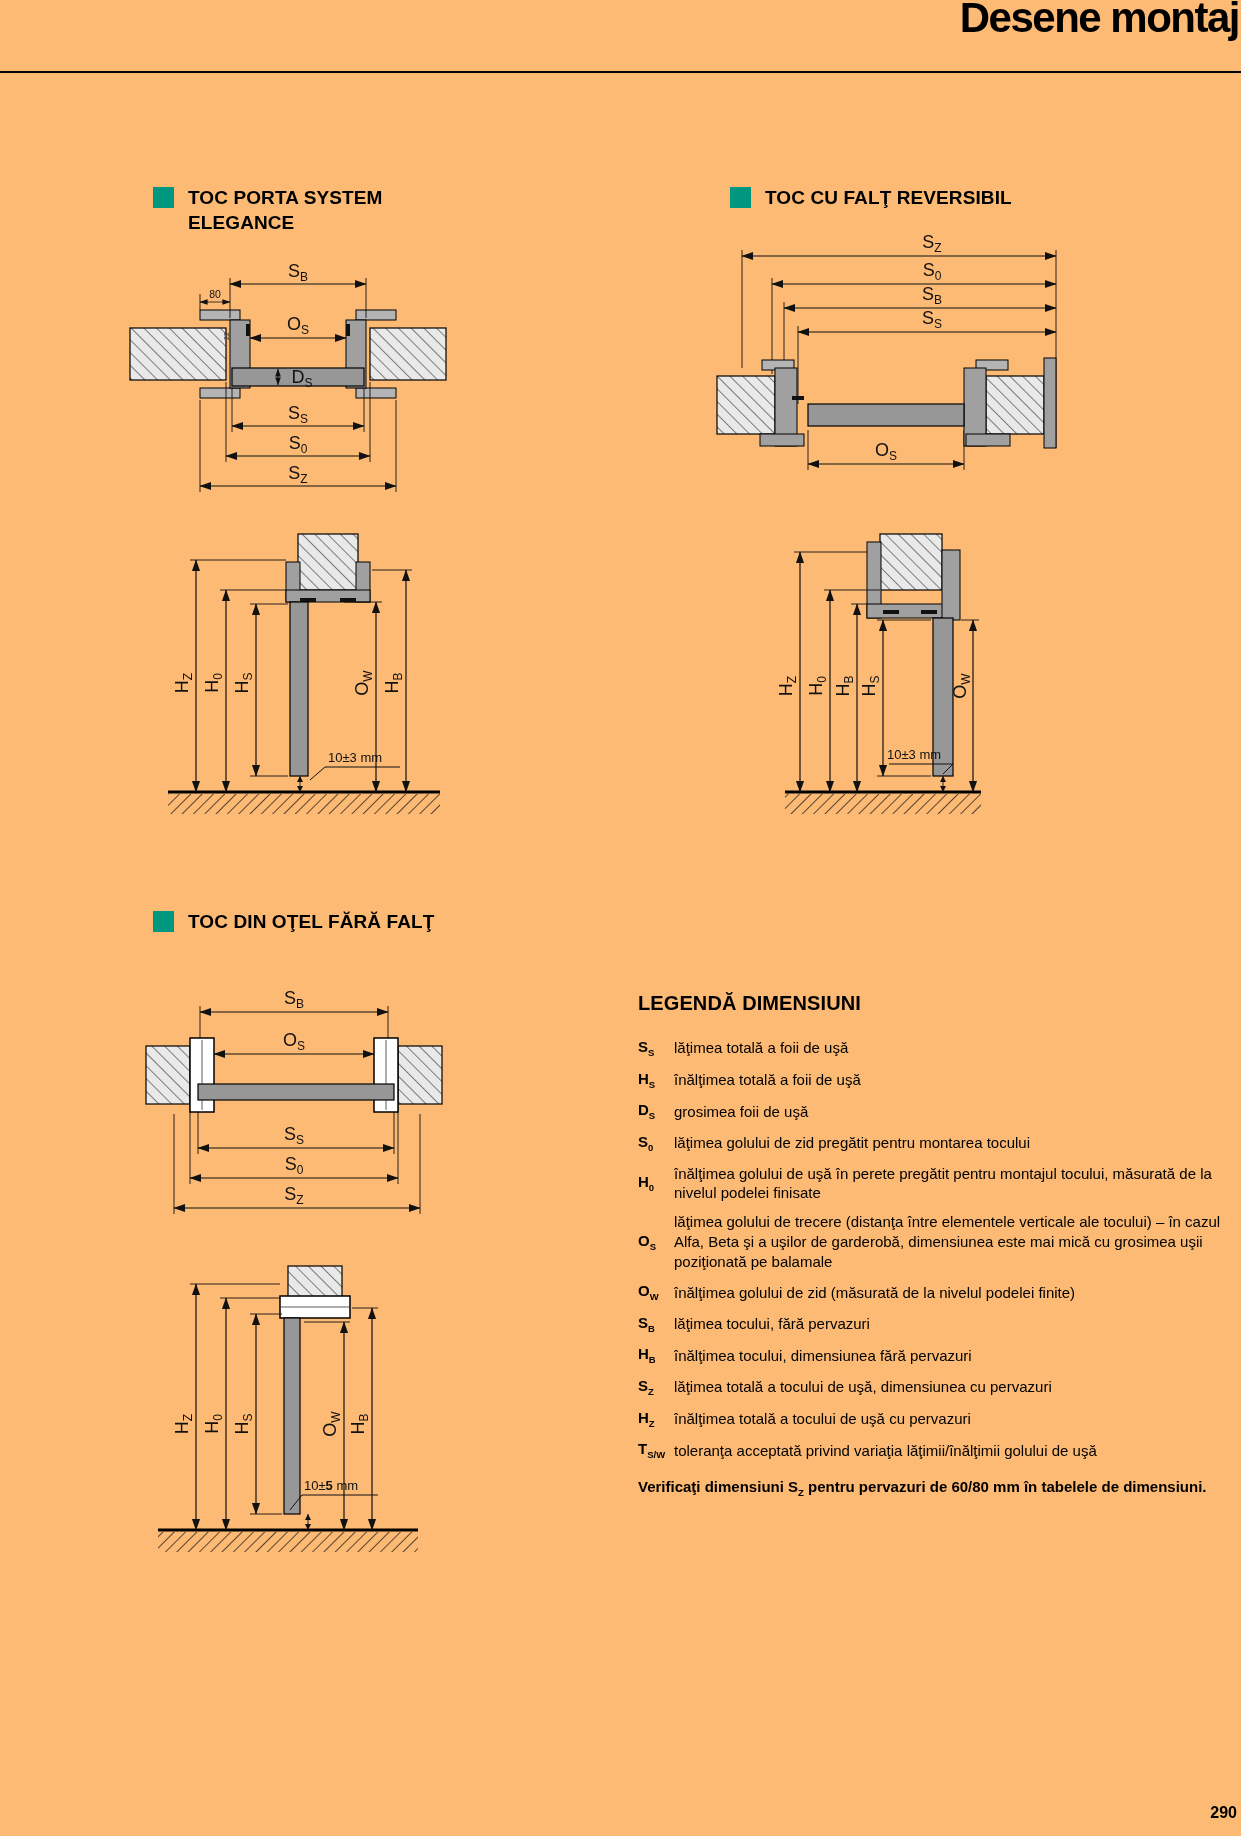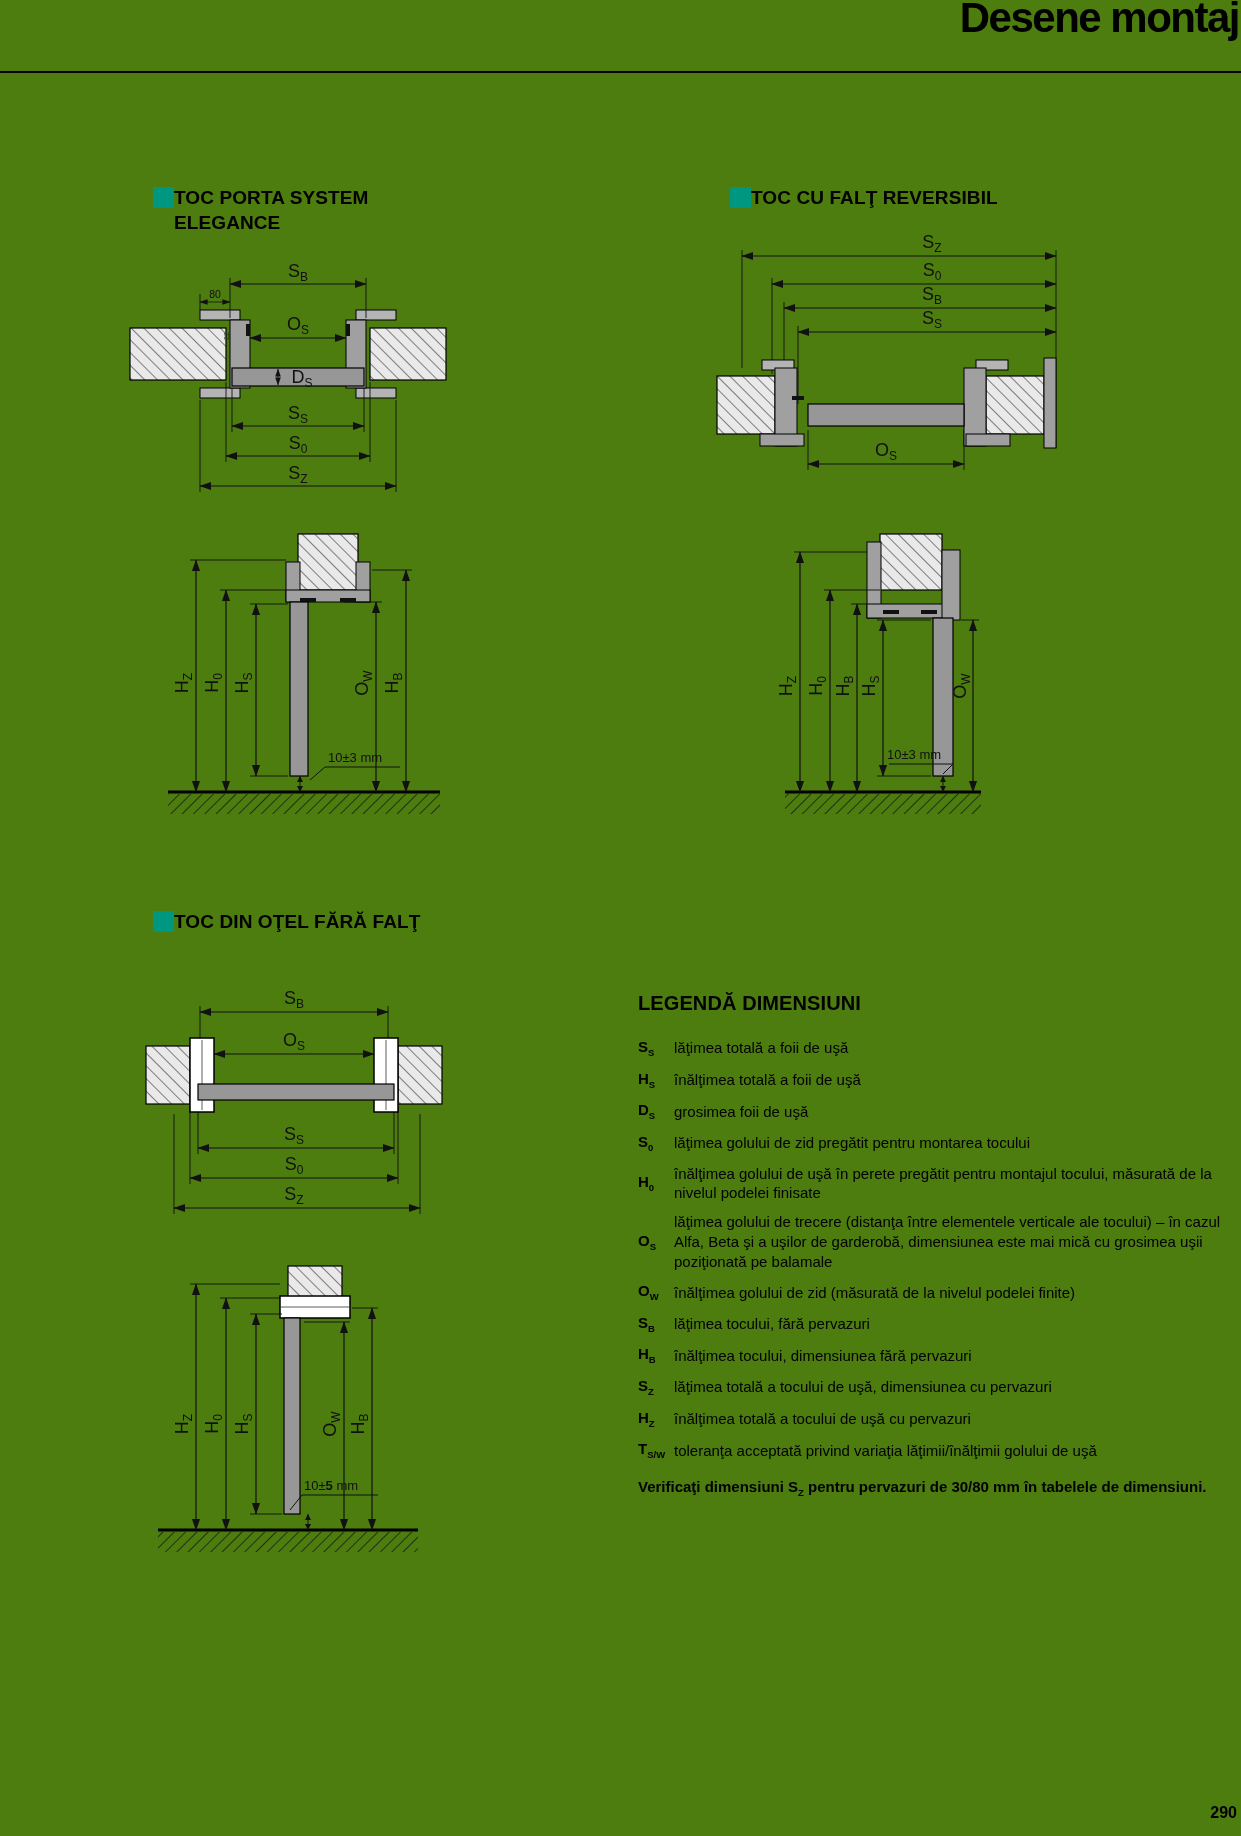--- a/index.html
+++ b/index.html
@@ -1,21 +1,21 @@
 <!DOCTYPE html>
 <html><head>
 <meta charset="utf-8">
 <style>
   *{margin:0;padding:0;box-sizing:border-box}
   html,body{background:#fff}
-  .page{position:relative;width:1241px;height:1836px;background:#4d7c0f;
+  .page{position:relative;width:1241px;height:1836px;background:#fdba74;
         font-family:"Liberation Sans",sans-serif;color:#000;overflow:hidden}
   .title{position:absolute;top:-6px;right:2px;font-size:42px;font-weight:700;letter-spacing:-1.5px}
   .rule{position:absolute;left:0;right:0;top:71px;height:2px;background:#000}
-  .sec{position:absolute;display:flex;align-items:flex-start}
+  .sec{position:absolute;display:flex;gap:14px;align-items:flex-start}
   .sq{width:21px;height:21px;flex:0 0 21px;margin-top:1px}
   .sec h2{font-size:19px;font-weight:700;line-height:1.3;letter-spacing:.1px}
   .legend{position:absolute;left:638px;top:992px;width:606px}
   .legend h3{font-size:20px;font-weight:700;margin-bottom:22px;letter-spacing:.1px}
   .lrow{display:flex;align-items:center;margin-bottom:9px;font-size:15px;line-height:1.33}
   .lsym{flex:0 0 36px;font-weight:700;font-size:15px}
   .lsub{font-size:9.5px;vertical-align:-4px;font-weight:700}
   .ltext{flex:1}
   .note{margin-top:16px;font-weight:700;font-size:15px}
   .pageno{position:absolute;right:4px;top:1804px;font-size:16px;font-weight:700}
@@ -361,18 +361,18 @@
     <div class="lrow">
       <div class="lsym"><span>H</span><span class="lsub">Z</span></div>
       <div class="ltext">înălţimea totală a tocului de uşă cu pervazuri</div>
     </div>
     <div class="lrow">
       <div class="lsym"><span>T</span><span class="lsub">S/W</span></div>
       <div class="ltext">toleranţa acceptată privind variaţia lăţimii/înălţimii golului de uşă</div>
     </div>
 
     <div class="note">
-      <span>Verificaţi dimensiuni S</span><span class="lsub">Z</span><span> pentru pervazuri de 30/80 mm în tabelele de dimensiuni.</span>
+      <span>Verificaţi dimensiuni S</span><span class="lsub">Z</span><span> pentru pervazuri de 60/80 mm în tabelele de dimensiuni.</span>
     </div>
   </div>
 
   <div class="pageno">290</div>
 </div>
 
 </body></html>

